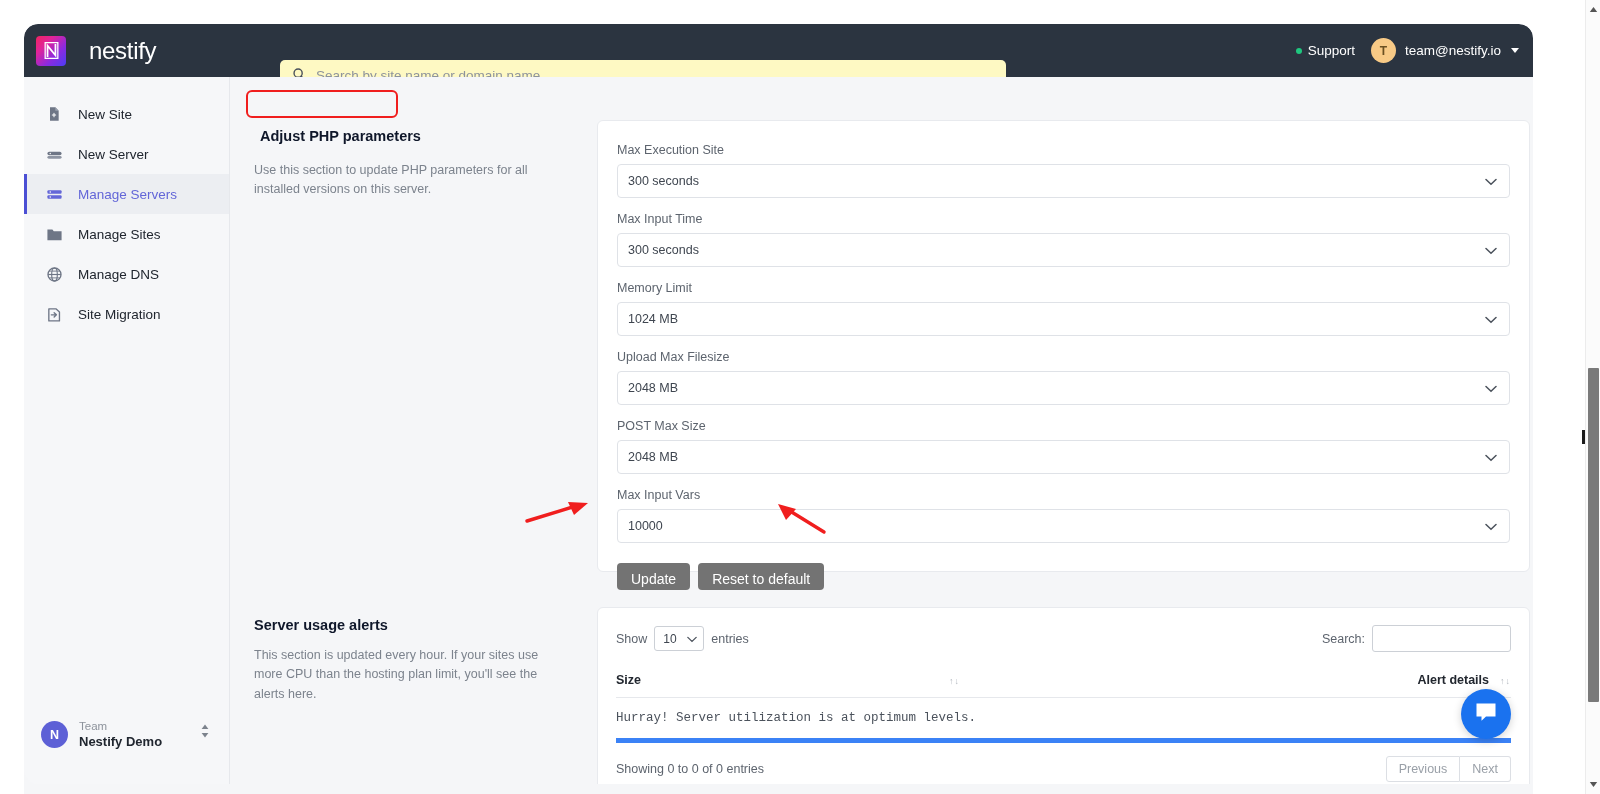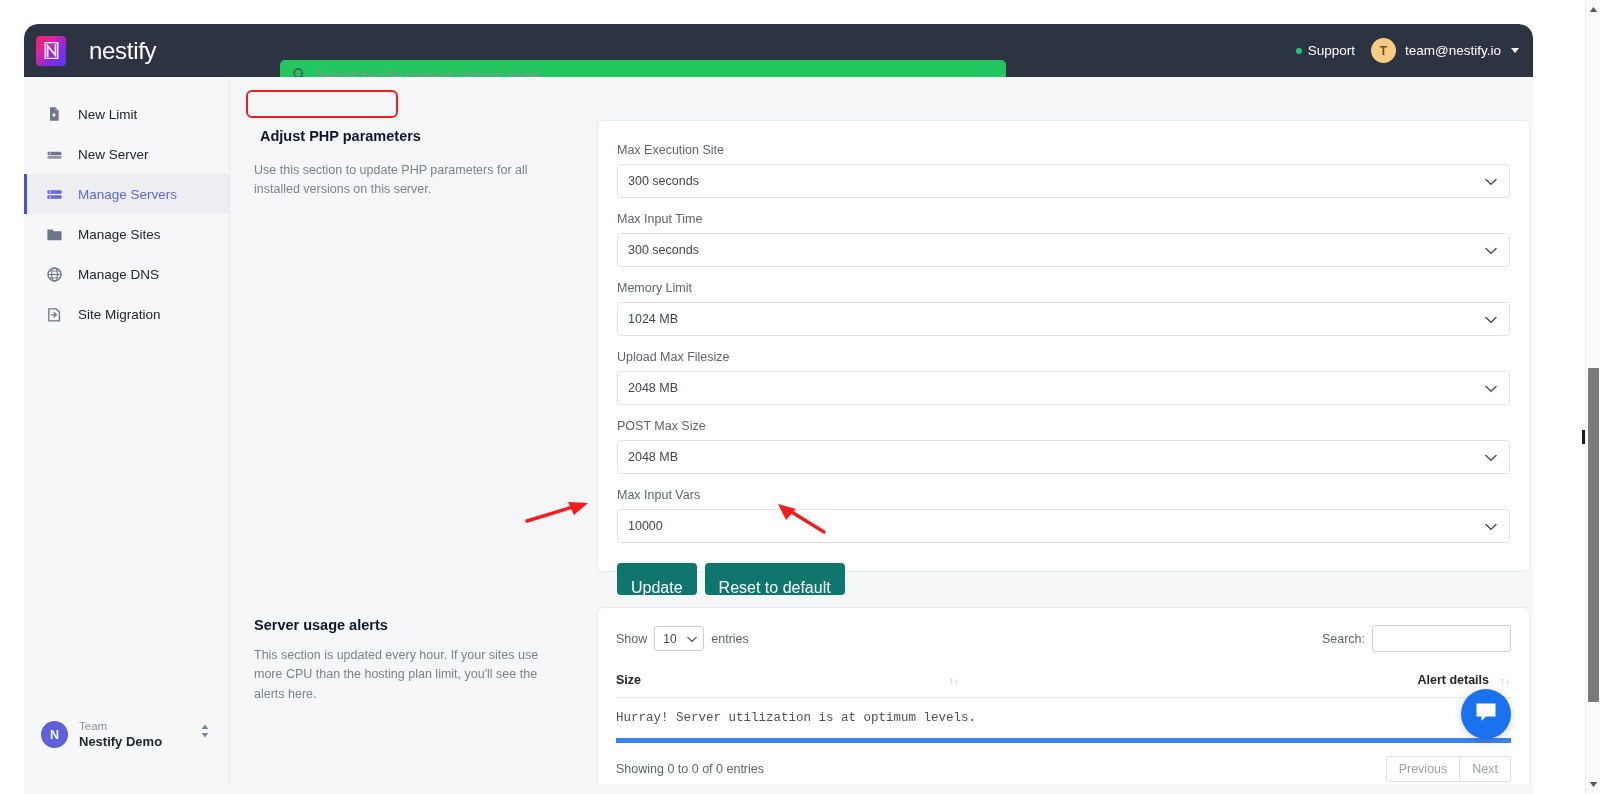--- a/index.html
+++ b/index.html
@@ -49,21 +49,21 @@
   .brand-name {
     color: #ffffff;
     font-size: 24px;
     letter-spacing: -0.3px;
     font-weight: 400;
   }
   .searchbox {
     position: absolute;
     left: 256px; top: 36px;
     width: 726px; height: 31px;
-    background: #22c55e;
+    background: #fef9c3;
     border-radius: 5px;
     display: flex; align-items: center;
     padding-left: 12px;
     gap: 10px;
     text-decoration: underline;
   }
   .searchbox .magnifier { flex: none; }
   .searchbox input {
     border: none; outline: none; background: transparent;
     font-family: "Liberation Sans", sans-serif;
@@ -199,28 +199,28 @@
     display: flex; align-items: center;
     padding: 16px 10px;
   }
   .select-wrap .val { font-size: 12.5px; color: #3f4650; }
   .chev {
     position: absolute; right: 12px; top: 50%;
     transform: translateY(-50%);
   }
   .btn-row { display: flex; gap: 8px; margin-top: 20px; }
   .btn {
-    background: #0f766e;
+    background: #737373;
     color: #ffffff;
     border: none;
     border-radius: 4px;
     height: 27px;
-    padding: 16px 14px;
+    padding: 8px 14px;
     font-family: "Liberation Sans", sans-serif;
-    font-size: 16px;
+    font-size: 14px;
     cursor: pointer;
   }
 
   
   #alerts-card { left: 366px; top: 530px; width: 933px; height: 210px; }
   .table-inner { padding: 17px 18px 0 18px; }
   .table-top {
     display: flex; align-items: center; justify-content: space-between;
     font-size: 12.5px; color: #5d646e;
   }
@@ -379,21 +379,21 @@
       <nav class="nav">
 
         <div class="nav-item">
           <span class="ic">
             <svg width="16" height="16" viewBox="0 0 24 24">
               <path d="M6 2 h8 l5 5 v15 H6 Z" fill="#6e7686"></path>
               <path d="M14 2 v5 h5" fill="#9aa1ae"></path>
               <path d="M12 11 v5 M9.5 13.5 h5" stroke="#ffffff" stroke-width="1.6" stroke-linecap="round"></path>
             </svg>
           </span>
-          <span>New Limit</span>
+          <span>New Site</span>
         </div>
 
         <div class="nav-item">
           <span class="ic">
             <svg width="17" height="17" viewBox="0 0 24 24">
               <rect x="2" y="8" width="20" height="5" rx="2.5" fill="#6e7686"></rect>
               <rect x="2" y="14" width="20" height="4" rx="2" fill="#8d94a2"></rect>
               <circle cx="6" cy="10.5" r="1" fill="#ffffff"></circle>
             </svg>
           </span>

